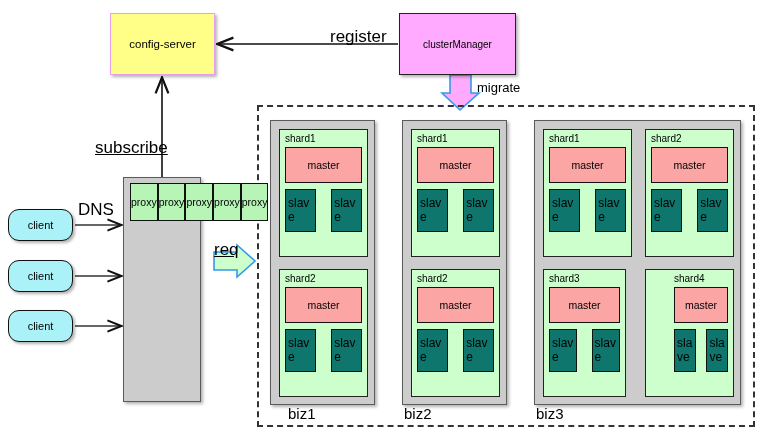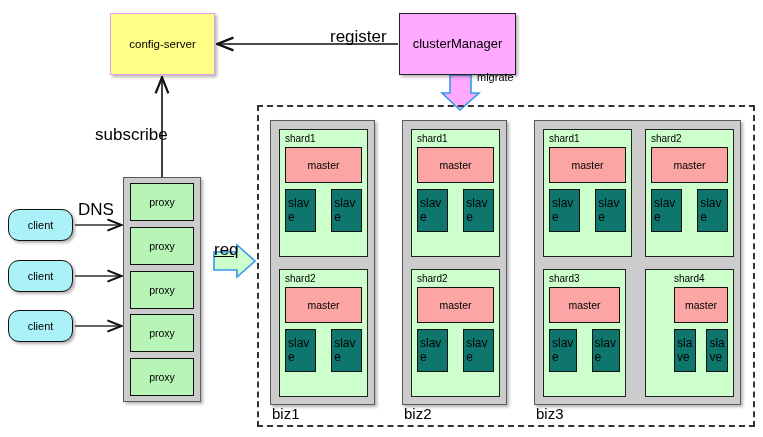--- a/index.html
+++ b/index.html
@@ -31,21 +31,21 @@
     background: #ffff88;
     border: 1.5px solid #e8a0e8;
     font-size: 11.5px;
     box-shadow: 2px 2px 3px rgba(0,0,0,0.30);
   }
   
   #cluster-manager {
     left: 399px; top: 13px; width: 117px; height: 62px;
     background: #ffaaff;
     border: 1.5px solid #222222;
-    font-size: 13px;
+    font-size: 10px;
     box-shadow: 2px 2px 3px rgba(0,0,0,0.30);
   }
   
   #graphite {
     left: 593px; top: 6px; width: 133px; height: 79px;
     background: #ffffcc;
     border: 1.5px solid #1a1a1a;
     border-radius: 50%;
     font-size: 12.5px;
     box-shadow: 2px 3px 4px rgba(0,0,0,0.28);
@@ -65,21 +65,21 @@
 
   
   #proxy-container {
     position: absolute;
     left: 123px; top: 177px; width: 78px; height: 225px;
     background: #cccccc;
     border: 1.5px solid #5a5a5a;
     box-sizing: border-box;
     padding: 5px 6px;
     display: flex;
-    flex-direction: column;
+    flex-direction: row;
     justify-content: space-between;
     box-shadow: 2px 2px 3px rgba(0,0,0,0.30);
   }
   .proxy {
     position: relative;
     height: 38px;
     background: #b6f5b6;
     border: 1.3px solid #111111;
     display: flex;
     align-items: center;
@@ -107,21 +107,21 @@
   #biz-group-1 { left: 270px; top: 120px; width: 105px; height: 285px; }
   #biz-group-2 { left: 402px; top: 120px; width: 105px; height: 285px; }
   #biz-group-3 { left: 534px; top: 120px; width: 207px; height: 285px; }
 
   .biz-label {
     position: absolute;
     font-size: 15px;
     color: #000000;
     white-space: nowrap;
   }
-  #biz-label-1 { left: 272px; top: 405px; }
+  #biz-label-1 { left: 288px; top: 405px; }
   #biz-label-2 { left: 404px; top: 405px; }
   #biz-label-3 { left: 536px; top: 405px; }
 
   
   .shard {
     position: absolute;
     background: #ccffcc;
     border: 1.3px solid #222222;
     box-sizing: border-box;
     padding: 3px 5px 5px 5px;
@@ -169,24 +169,24 @@
     pointer-events: none;
   }
   .edge-label {
     position: absolute;
     font-size: 17px;
     color: #000000;
     white-space: nowrap;
     background: transparent;
   }
   #label-register { left: 330px; top: 27px; }
-  #label-subscribe { left: 95px; top: 125px; }
+  #label-subscribe { left: 95px; top: 138px; text-decoration: underline; }
   #label-dns { left: 78px; top: 200px; }
   #label-req { left: 214px; top: 240px; text-decoration: underline; }
-  #label-migrate { left: 477px; top: 71px; font-size: 11px; }
+  #label-migrate { left: 477px; top: 80px; font-size: 13px; }
 </style>
 </head>
 <body>
 
 <div id="canvas">
 
   <svg class="svg-layer" viewBox="0 0 763 437">
     <defs>
       <marker id="arrowhead-open" markerWidth="12" markerHeight="10" refX="10" refY="5" orient="auto">
         <path d="M1,1 L11,5 L1,9" fill="none" stroke="#111111" stroke-width="1.4"></path>

